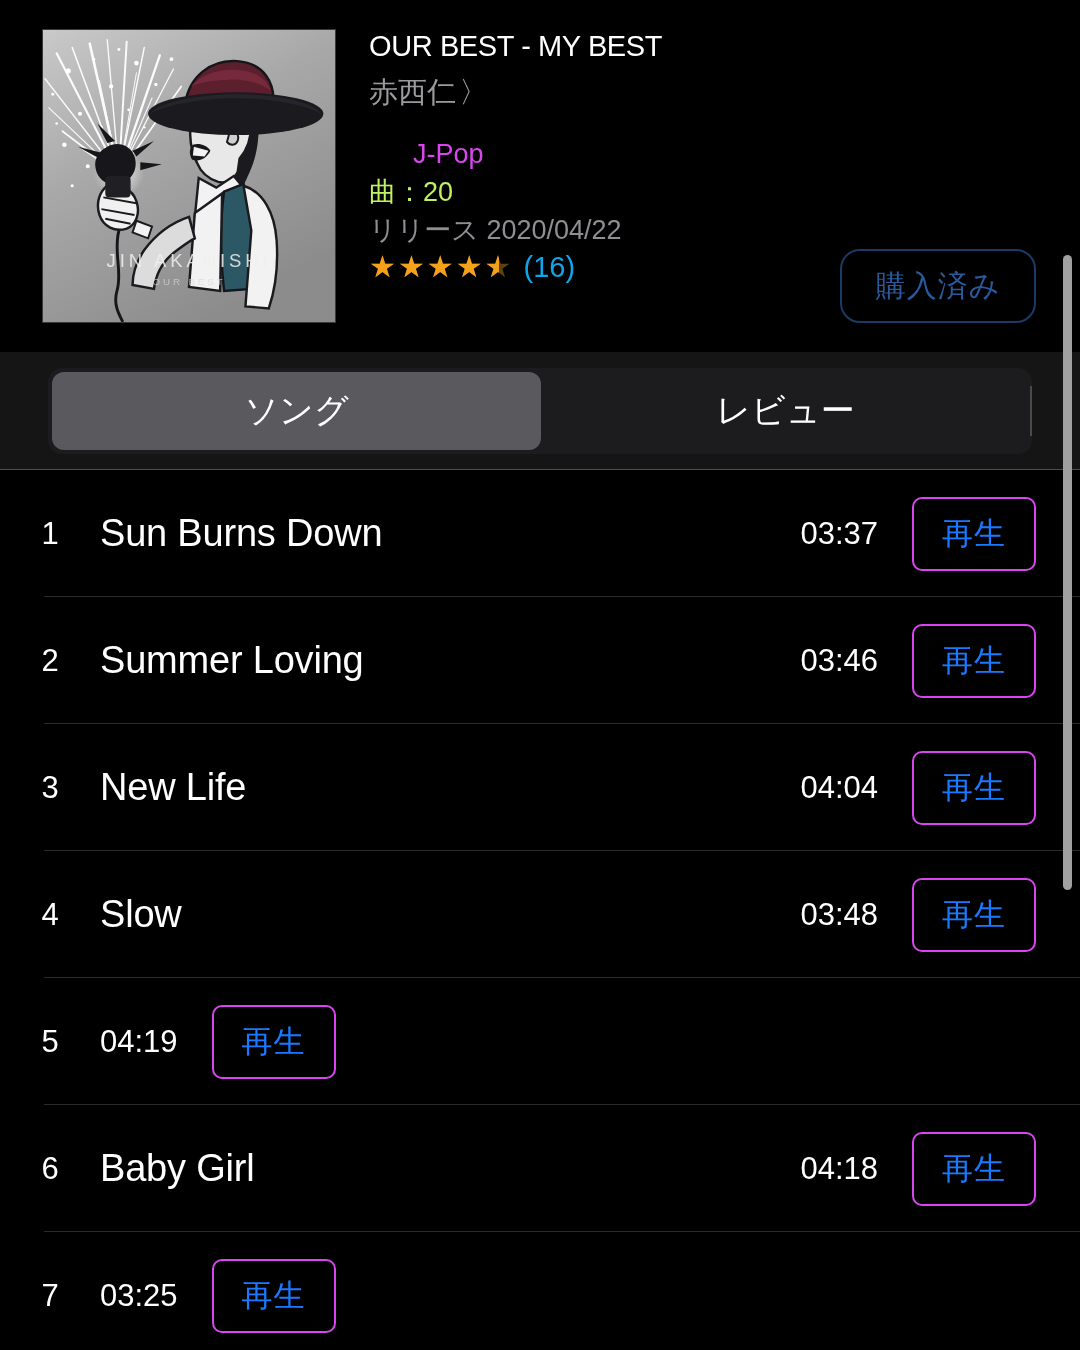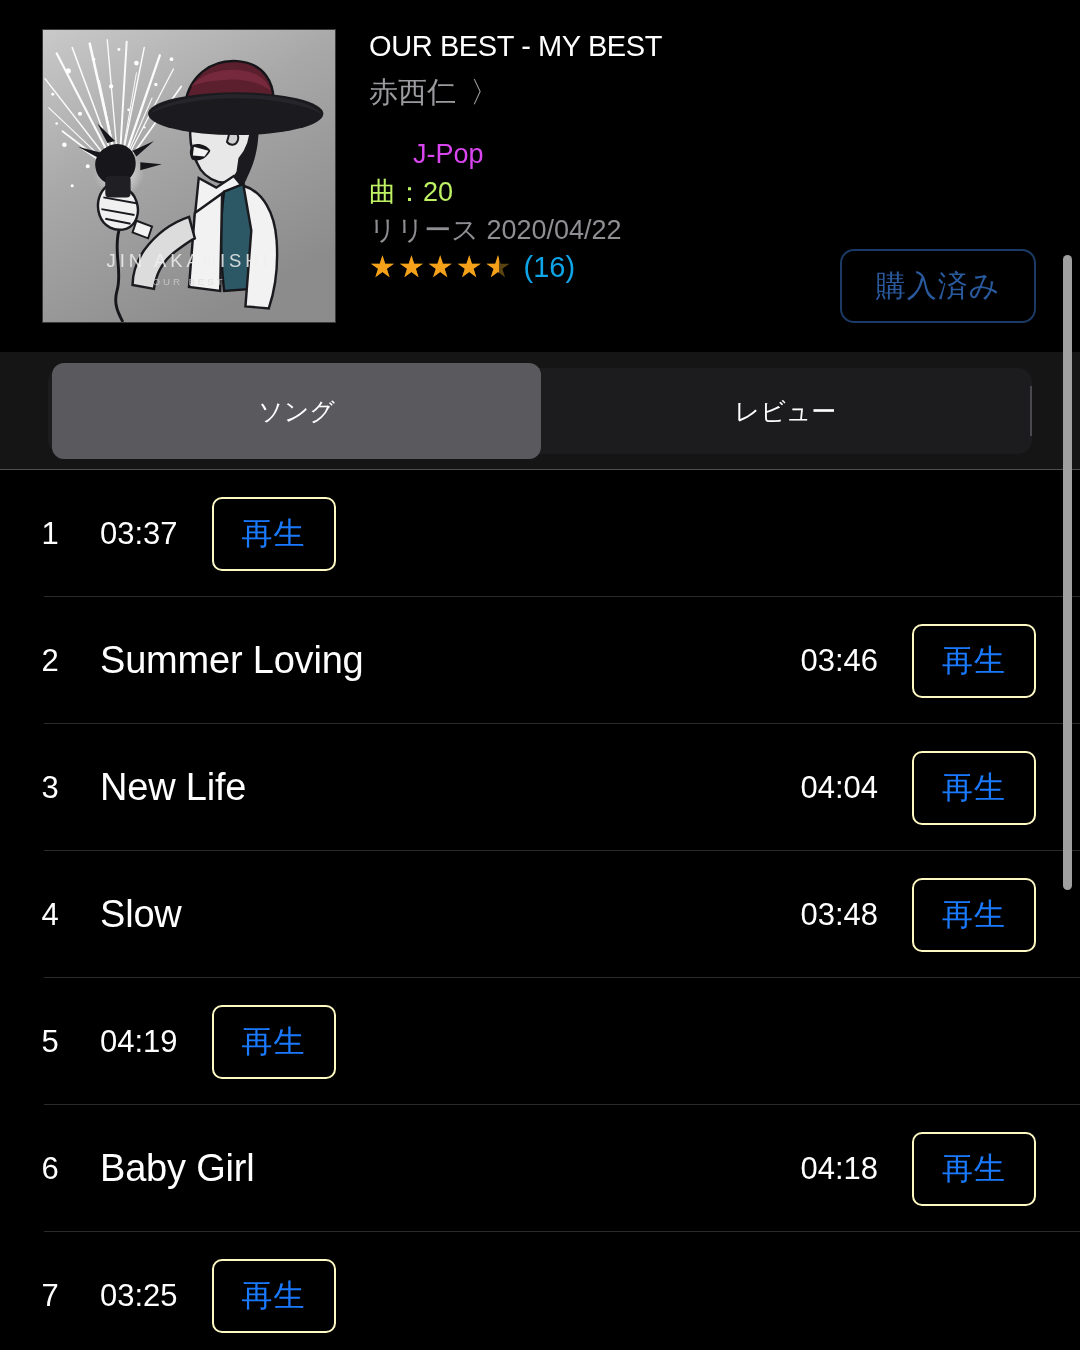--- a/index.html
+++ b/index.html
@@ -22,21 +22,21 @@
     background:#fef9c3;
   }
   .art-svg { display:block; width:100%; height:100%; }
 
   .meta { position:absolute; left:369px; top:30px; width:470px; }
   .alb-title {
     color:#fff; font-size:29px; font-weight:400;
     letter-spacing:-0.4px; line-height:1.15; white-space:nowrap;
   }
   .artist-row {
-    display:flex; align-items:center; gap:14px;
+    display:flex; align-items:center; gap:3px;
     margin-top:12px;
   }
   .artist-name { color:#9b9b9f; font-size:29px; line-height:1.2; }
   .chev { color:#9b9b9f; font-size:29px; line-height:1.0; font-weight:300; }
 
   .genre { color:#d946ef; font-size:27px; margin-top:28px; line-height:1.22;margin-left:44px; }
   .tracks-count { color:#bef264; font-size:27px; margin-top:5px; line-height:1.22; }
   .release { color:#8e8e93; font-size:27px; margin-top:5px; line-height:1.22; }
 
   .rating-row { display:flex; align-items:center; gap:10px; margin-top:4px; }
@@ -45,42 +45,42 @@
   .stars .fg {
     position:absolute; left:0; top:0; overflow:hidden;
     color:#f5a21a; font-size:30px; letter-spacing:2px; white-space:nowrap;
   }
   .rating-count { color:#0ea5e9; font-size:29px; }
 
   .purchased-btn {
     position:absolute; left:840px; top:249px;
     width:196px; height:74px;
     border:2px solid #1b3a66;
-    border-radius:14px;
+    border-radius:20px;
     color:#2a5a9e; font-size:30px;
     display:flex; align-items:center; justify-content:center;
     background:transparent; letter-spacing:1px;
   }
 
   
   .segbar {
     position:absolute; left:0; top:352px; width:1080px; height:118px;
     background:#151515;
   }
   .seg {
     position:absolute; left:48px; top:16px;
     width:984px; height:86px;
     background:#1c1c1e;
     border-radius:14px;
     display:flex; align-items:center;
   }
   .seg-item {
-    flex:1 1 0; height:96px; margin:4px 0;
+    flex:1 1 0; height:78px; margin:4px 0;
     display:flex; align-items:center; justify-content:center;
-    color:#ffffff; font-size:25px; position:relative;
+    color:#ffffff; font-size:34px; position:relative;
   }
   .seg-item.active {
     background:#5a5a5e;
     border-radius:12px;
     margin-left:4px;
   }
   .seg-divider {
     width:2px; height:50px; background:#4a4a4e; flex:0 0 2px;
   }
   .hr-top {
@@ -112,21 +112,21 @@
   }
   .dur {
     flex:0 0 auto;
     color:#ffffff; font-size:31px;
     margin-right:34px; white-space:nowrap;
   }
   .play-btn {
     flex:0 0 auto;
     width:124px; height:74px;
     margin-right:44px;
-    border:2px solid #fef9c3;
+    border:2px solid #d946ef;
     border-radius:10px;
     color:#1a7aff; font-size:31px;
     display:flex; align-items:center; justify-content:center;
     background:transparent; letter-spacing:1px;font-family:Liberation Serif, serif;
   }
 
   
   .scrollbar {
     position:absolute; right:8px;
     width:9px; border-radius:5px;
@@ -277,20 +277,21 @@
       <div class="seg-item active">ソング</div>
       <div class="seg-item">レビュー</div>
       <div class="seg-divider"></div>
     </div>
   </div>
   <div class="hr-top"></div>
 
   <div class="tracklist" id="tracklist">
       <div class="row">
         <div class="num">1</div>
+        <div class="tname">Sun Burns Down</div>
         <div class="dur">03:37</div>
         <div class="play-btn">再生</div>
         <div class="divider"></div>
       </div>
       <div class="row">
         <div class="num">2</div>
         <div class="tname">Summer Loving</div>
         <div class="dur">03:46</div>
         <div class="play-btn">再生</div>
         <div class="divider"></div>

